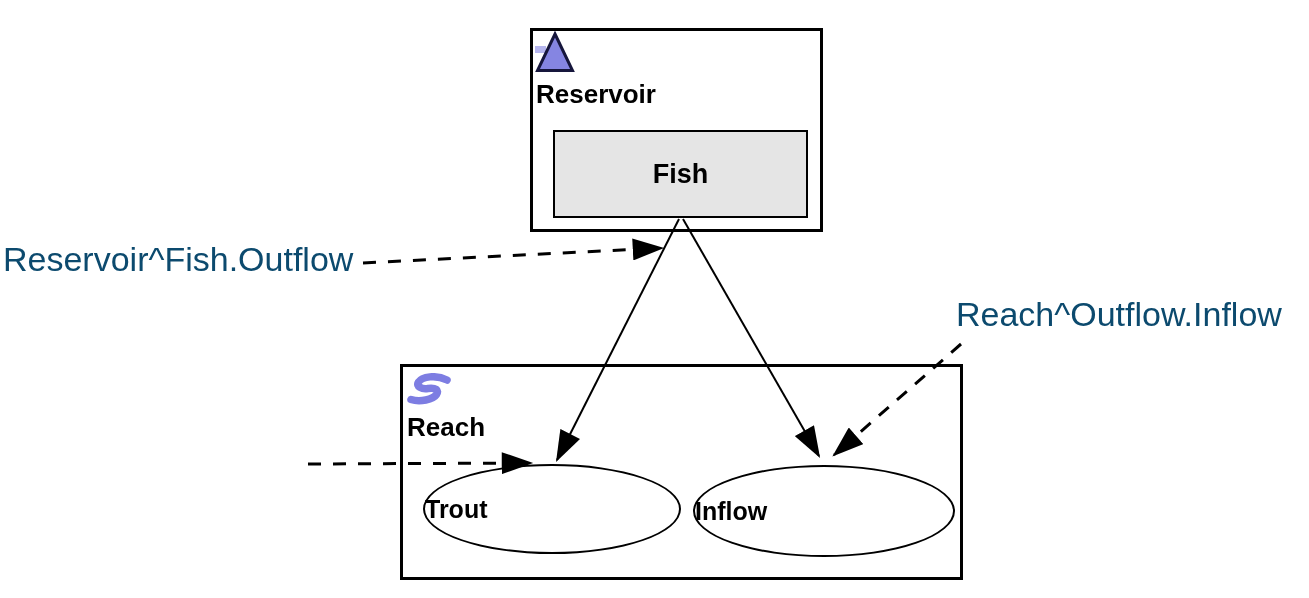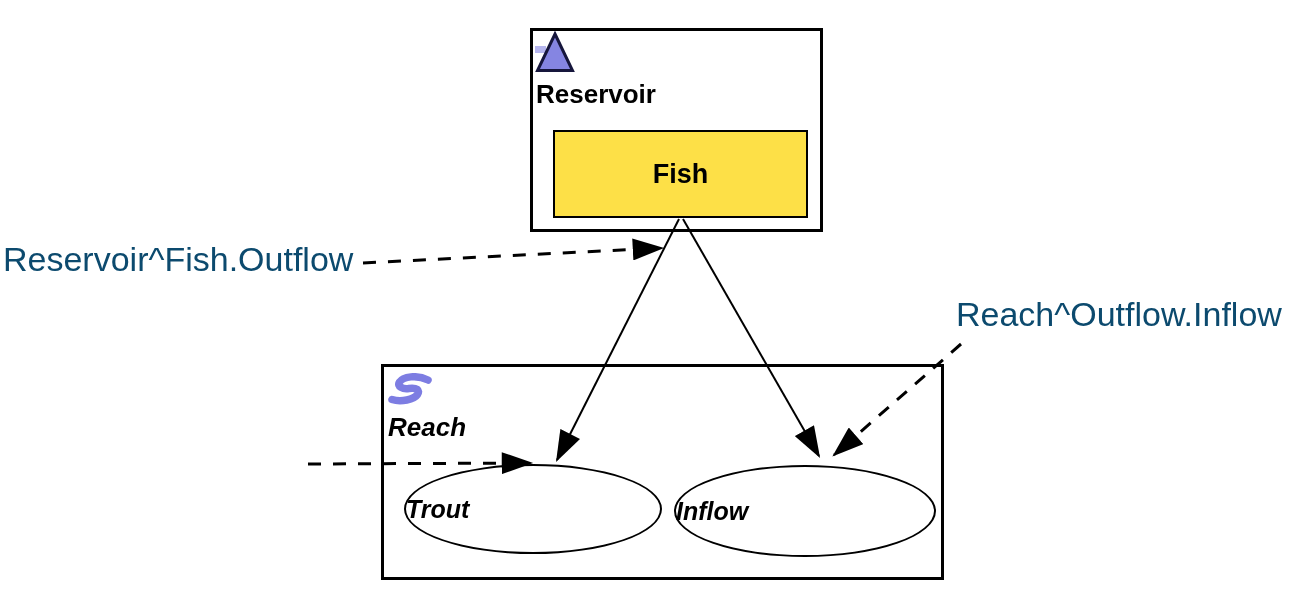--- a/index.html
+++ b/index.html
@@ -19,21 +19,21 @@
     z-index: 6;
   }
   .obj {
     position: absolute;
     border: 3px solid #000;
     background: #fff;
     box-sizing: border-box;
     z-index: 2;
   }
   .obj-reservoir { left: 530px; top: 28px;  width: 293px; height: 204px; }
-  .obj-reach     { left: 381px; top: 364px; width: 563px; height: 216px; font-style: italic; }
+  .obj-reach     { left: 400px; top: 364px; width: 563px; height: 216px; }
 
   .obj-icon { position: absolute; display: block; }
   .obj-reservoir .obj-icon { left: 2px; top: 0px;  width: 40px; height: 42px; }
   .obj-reach     .obj-icon { left: 4px; top: 6px;  width: 44px; height: 36px; }
 
   .obj-label {
     position: absolute;
     font-weight: bold;
     font-size: 26px;
     color: #000;
@@ -42,21 +42,21 @@
   }
   .obj-reservoir .obj-label { left: 3px; top: 49px; }
   .obj-reach     .obj-label { left: 4px; top: 46px; }
 
   .slot-rect {
     position: absolute;
     left: 20px; top: 99px;
     width: 255px; height: 88px;
     border: 2px solid #000;
     box-sizing: border-box;
-    background: #fde047;
+    background: #e5e5e5;
     display: flex; align-items: center; justify-content: center;
     font-weight: bold; font-size: 27px; color: #000;
   }
   .slot-ellipse {
     position: absolute;
     border: 2px solid #000;
     border-radius: 50%;
     box-sizing: border-box;
     background: #fff;
     display: flex; align-items: center; 

